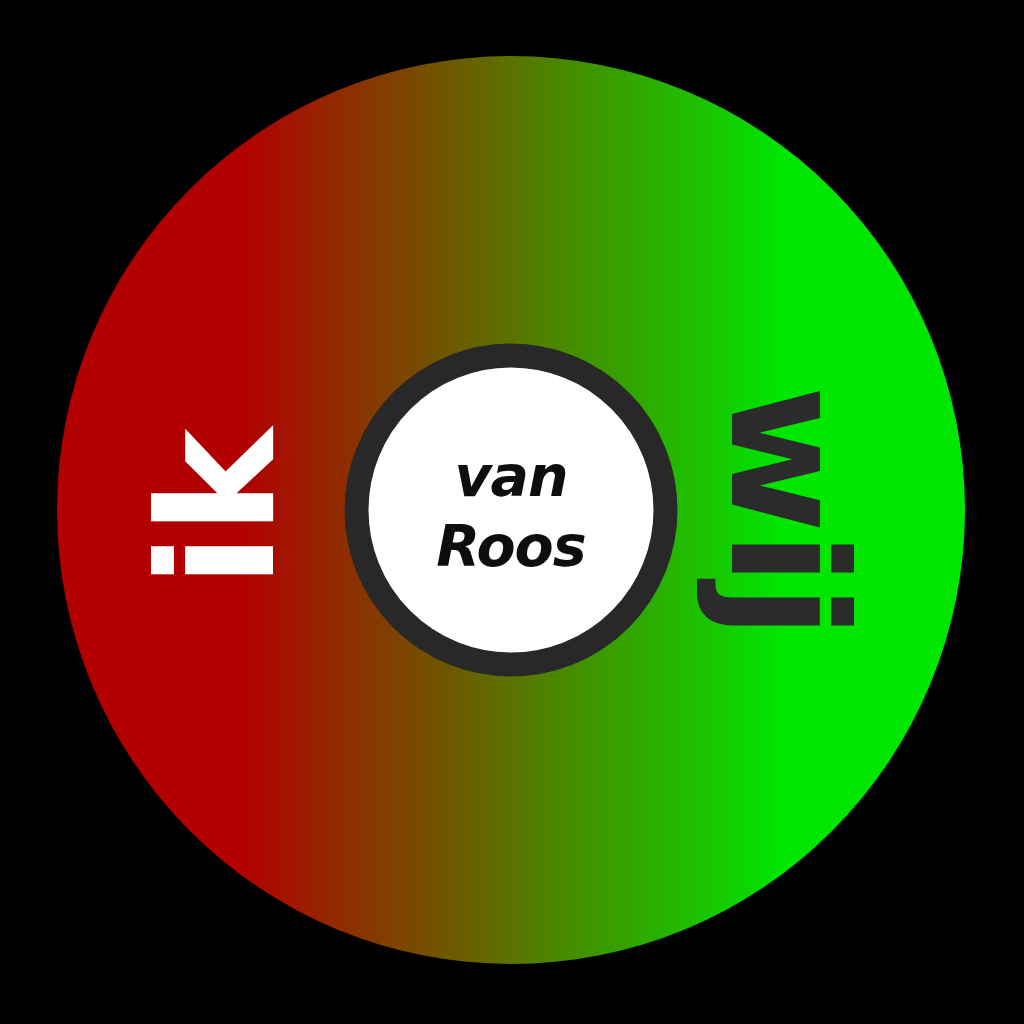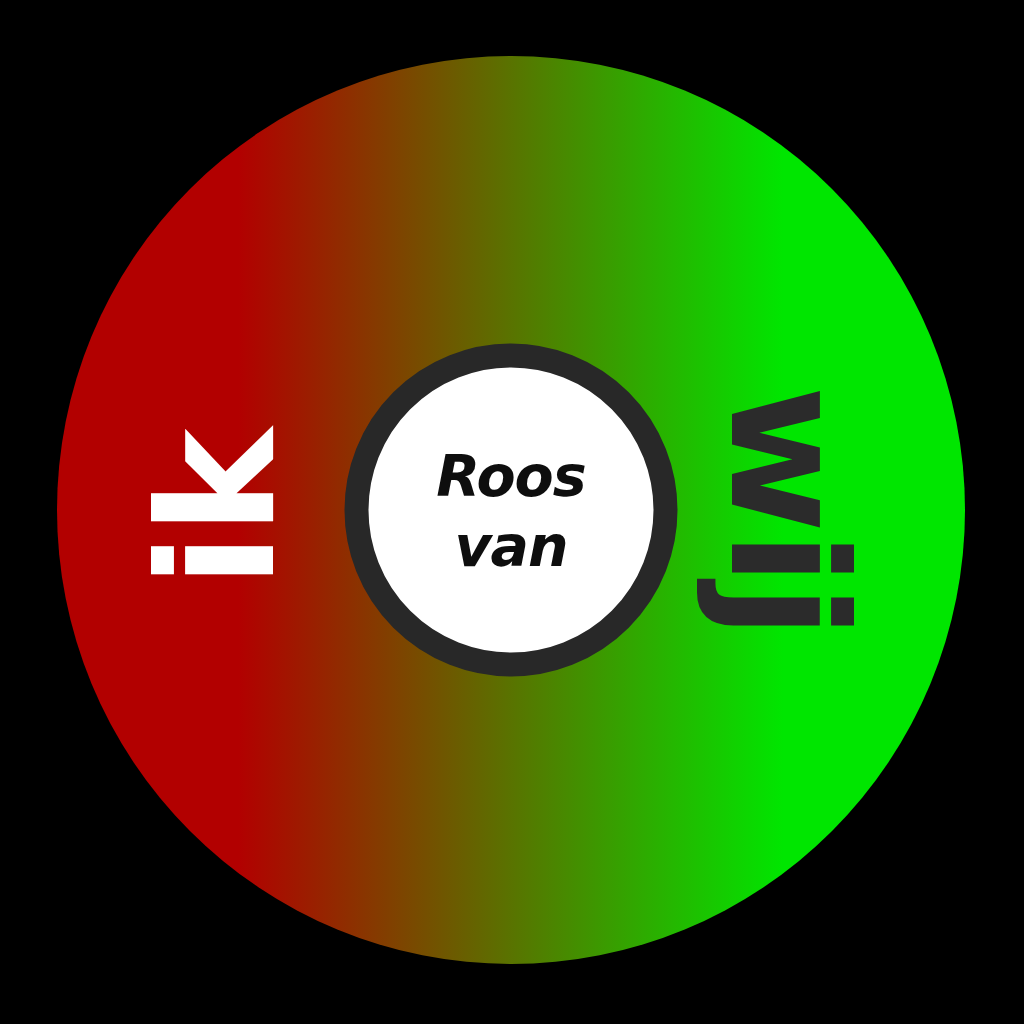--- a/index.html
+++ b/index.html
@@ -74,18 +74,18 @@
 </style>
 </head>
 <body>
 
 <div class="stage">
   <div class="wheel">
     <div class="word word-ik">ik</div>
     <div class="word word-wij">wij</div>
     <div class="hub">
       <div class="hub-title">
+        <div>van</div>
         <div>Roos</div>
-        <div>van</div>
       </div>
     </div>
   </div>
 </div>
 
 </body></html>

